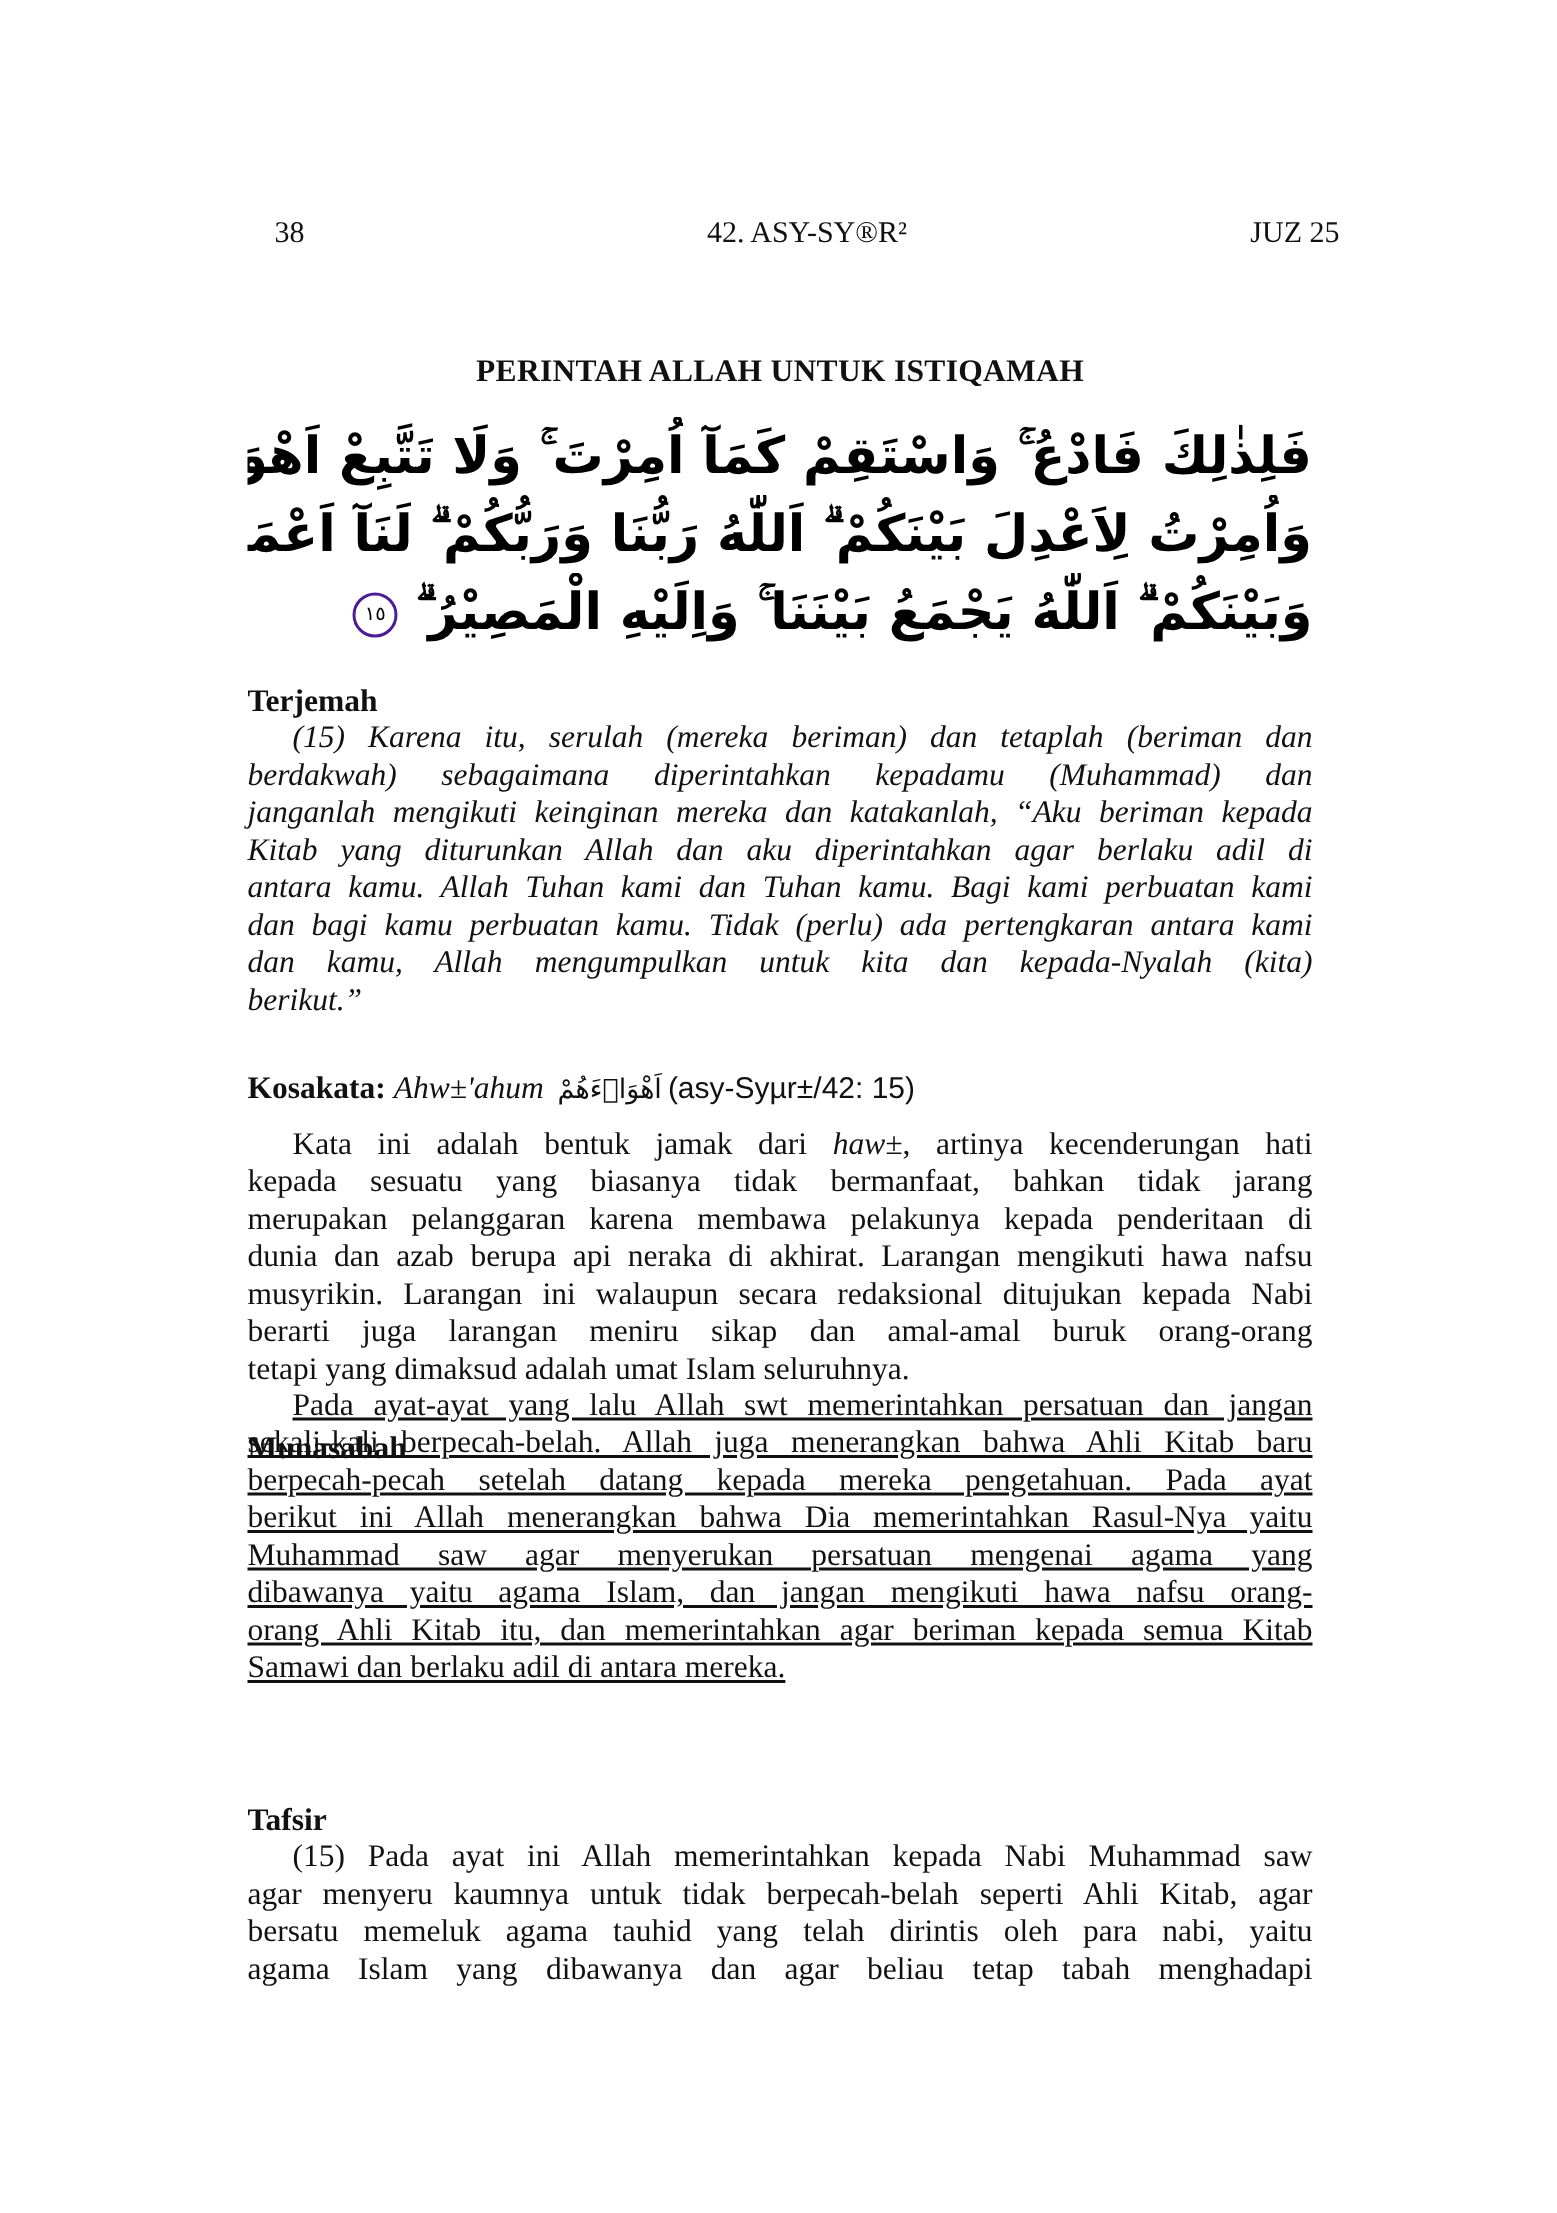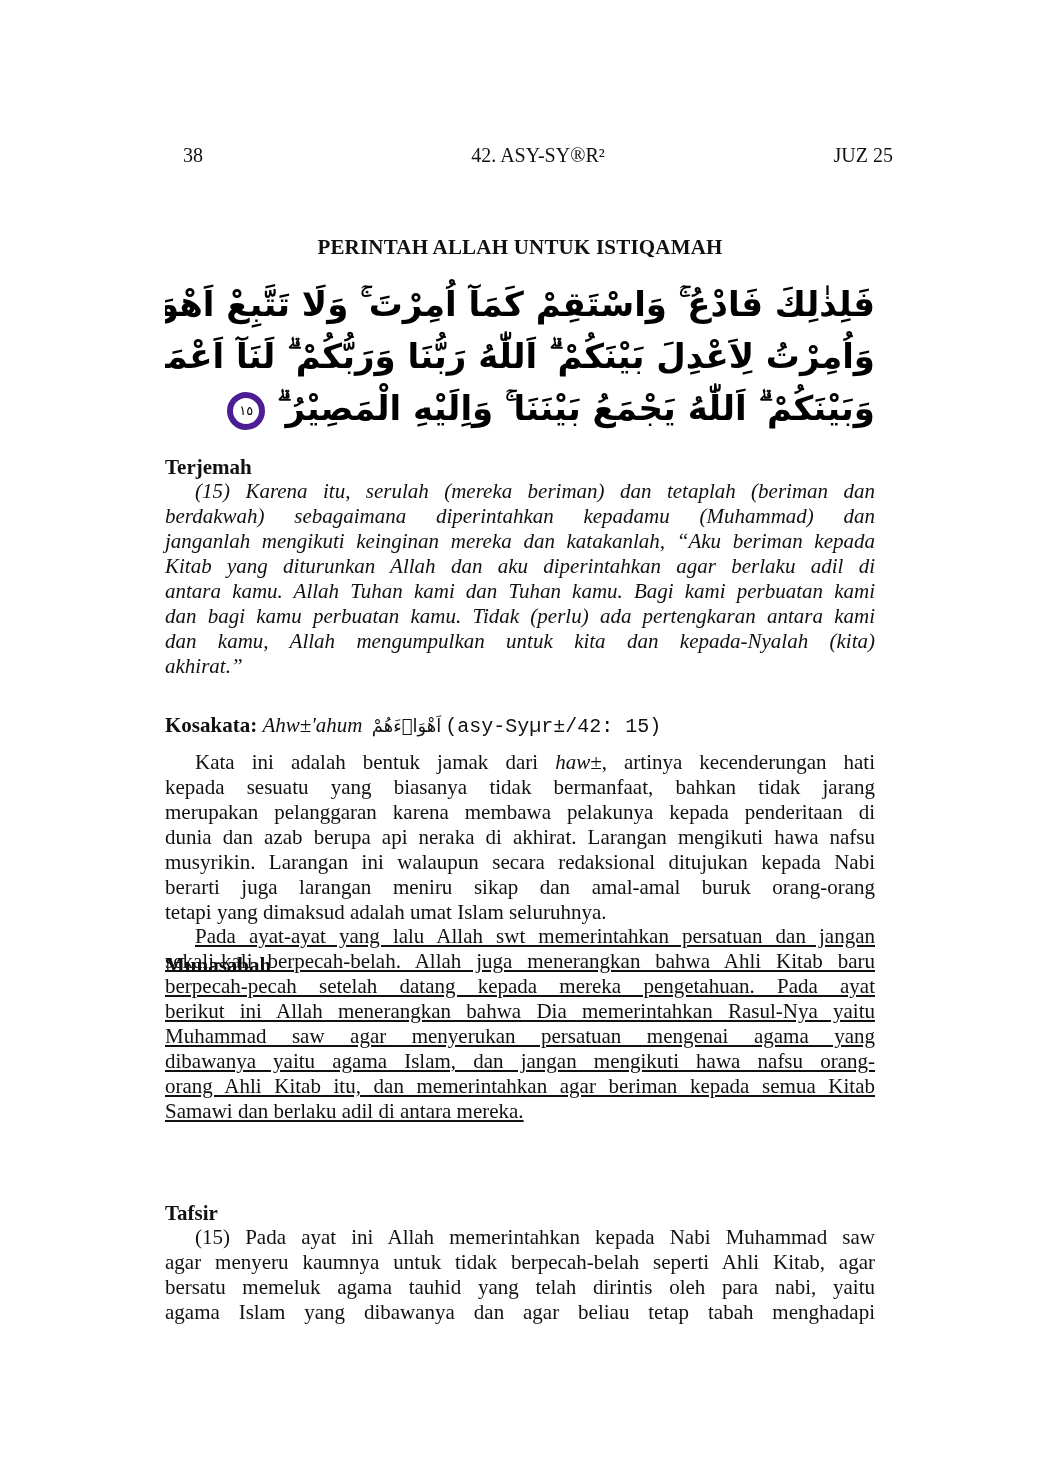--- a/index.html
+++ b/index.html
@@ -6,32 +6,32 @@
     body { width: 1038px; height: 1475px; position: relative; overflow: hidden; color: #111; font-family: "Liberation Serif", "DejaVu Serif", serif; }
     .page { position: absolute; left: 0; top: 0; width: 1038px; height: 1475px; }
     .running-header { position: absolute; top: 144px; left: 165px; width: 710px; height: 28px; font-size: 20px; margin-left: 18px; }
     .running-header span { position: absolute; top: 0; }
     .hdr-left { left: 0; }
     .hdr-center { left: 0; right: 0; text-align: center; }
     .hdr-right { right: 0; }
     .title { position: absolute; top: 235px; left: 165px; width: 710px; text-align: center; font-weight: bold; font-size: 21px; letter-spacing: 0.2px; }
     .arabic-block { position: absolute; left: 165px; top: 278px; width: 710px; height: 160px; direction: rtl; text-align: justify; font-family: "DejaVu Sans", sans-serif; font-weight: bold; font-size: 34px; line-height: 52px; color: #000; }
     .arabic-line { display: block; height: 52px; white-space: nowrap; overflow: hidden; text-align: right; }
-    .ayah-marker { display: inline-block; width: 26px; height: 26px; border: 6px solid #4c1d95; border-radius: 50%; font-size: 13px; line-height: 26px; text-align: center; vertical-align: middle; font-weight: normal; }
+    .ayah-marker { display: inline-block; width: 26px; height: 26px; border: 2px solid #4c1d95; border-radius: 50%; font-size: 13px; line-height: 26px; text-align: center; vertical-align: middle; font-weight: normal; }
     .section-heading { position: absolute; left: 165px; font-weight: bold; font-size: 21px; }
     .para { position: absolute; left: 165px; width: 710px; font-size: 21px; line-height: 25px; }
     .line { display: block; height: 25px; text-align: justify; text-align-last: justify; white-space: nowrap; }
     .line.last { text-align-last: left; }
     .line.indent { padding-left: 30px; box-sizing: border-box; }
     .italic { font-style: italic; }
     .kosakata { position: absolute; left: 165px; top: 713px; font-size: 21px; white-space: nowrap; }
     .kosakata .label { font-weight: bold; }
     .kosakata .term { font-style: italic; }
     .kosakata .arabic-term { font-family: "DejaVu Sans", sans-serif; font-size: 18px; margin: 0 4px; }
-    .kosakata .ref { font-family: Liberation Mono, monospace; font-size: 20px; }
+    .kosakata .ref { font-family: Liberation Sans, sans-serif; font-size: 20px; }
   </style>
 </head>
 <body>
 
 <div class="page">
 
   <div class="running-header">
     <span class="hdr-left">38</span>
     <span class="hdr-center">42. ASY-SY®R²</span>
     <span class="hdr-right">JUZ 25</span>
@@ -47,21 +47,21 @@
 
   <div class="section-heading" style="top:455px;">Terjemah</div>
   <div class="para italic" style="top:479px;">
     <span class="line indent">(15) Karena itu, serulah (mereka beriman) dan tetaplah (beriman dan</span>
     <span class="line">berdakwah) sebagaimana diperintahkan kepadamu (Muhammad) dan</span>
     <span class="line">janganlah mengikuti keinginan mereka dan katakanlah, “Aku beriman kepada</span>
     <span class="line">Kitab yang diturunkan Allah dan aku diperintahkan agar berlaku adil di</span>
     <span class="line">antara kamu. Allah Tuhan kami dan Tuhan kamu. Bagi kami perbuatan kami</span>
     <span class="line">dan bagi kamu perbuatan kamu. Tidak (perlu) ada pertengkaran antara kami</span>
     <span class="line">dan kamu, Allah mengumpulkan untuk kita dan kepada-Nyalah (kita)</span>
-    <span class="line last">akhirat.”</span>
+    <span class="line last">berikut.”</span>
   </div>
 
   <div class="kosakata">
     <span class="label">Kosakata:</span>
     <span class="term">Ahw±'ahum</span>
     <span class="arabic-term">اَهْوَاۤءَهُمْ</span><span class="ref">(asy-Syµr±/42: 15)</span>
   </div>
   <div class="para" style="top:750px;">
     <span class="line indent"><span>Kata ini adalah bentuk jamak dari</span> <i>haw±</i><span>, artinya kecenderungan hati</span></span>
     <span class="line">kepada sesuatu yang biasanya tidak bermanfaat, bahkan tidak jarang</span>

